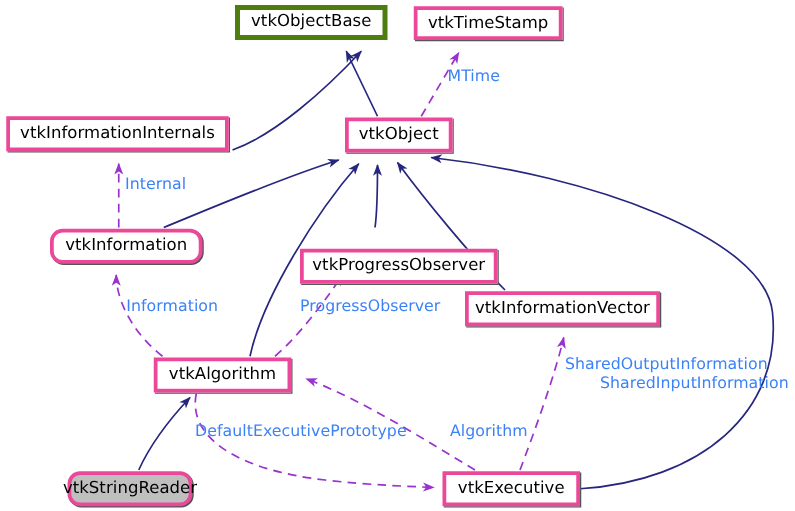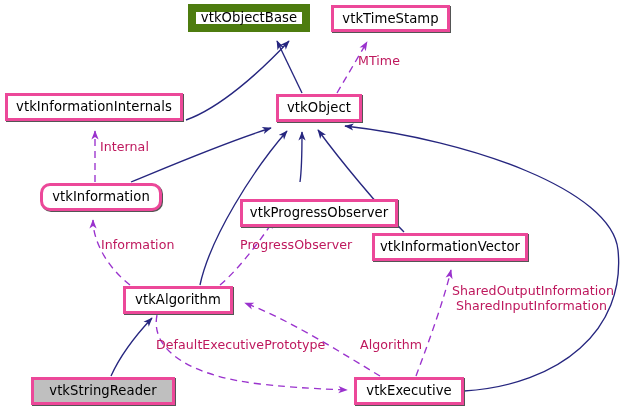--- a/index.html
+++ b/index.html
@@ -35,27 +35,27 @@
     font-size: 13.2px;
     color: #000000;
     white-space: nowrap;
     line-height: 1;
     letter-spacing: 0.05px;
   }
   .node.highlight {
     background: #bfbfbf;
   }
   .node.root {
-    border: 8px solid #4d7c0f;
+    border: 4px solid #4d7c0f;
     box-shadow: none;
   }
   .edge-label {
     position: absolute;
     font-size: 12.6px;
-    color: #be185d;
+    color: #3b82f6;
     white-space: nowrap;
     line-height: 15px;
     letter-spacing: 0.05px;
   }
 </style>
 </head>
 <body>
 
 <div id="diagram">
 
@@ -131,37 +131,37 @@
   </div>
 
   <div class="node" style="left:372px; top:233px; width:156px; height:28px;">
     <span>vtkInformationVector</span>
   </div>
 
   <div class="node" style="left:123px; top:286px; width:110px; height:28px;">
     <span>vtkAlgorithm</span>
   </div>
 
-  <div class="node highlight" style="left:31px; top:377px; width:144px; height:28px;">
+  <div class="node highlight" style="left:54px; top:377px; width:100px; height:28px;border-radius:10px;">
     <span>vtkStringReader</span>
   </div>
 
   <div class="node" style="left:354px; top:377px; width:110px; height:28px;">
     <span>vtkExecutive</span>
   </div>
 
   <div class="edge-label" style="left:358px; top:53px;">MTime</div>
 
   <div class="edge-label" style="left:100px; top:139px;">Internal</div>
 
   <div class="edge-label" style="left:101px; top:237px;">Information</div>
 
   <div class="edge-label" style="left:240px; top:237px;">ProgressObserver</div>
 
   <div class="edge-label" style="left:452px; top:283px;">SharedOutputInformation</div>
 
-  <div class="edge-label" style="left:456px; top:298px;text-align:right;">SharedInputInformation</div>
+  <div class="edge-label" style="left:480px; top:298px;text-align:right;">SharedInputInformation</div>
 
   <div class="edge-label" style="left:156px; top:337px;">DefaultExecutivePrototype</div>
 
   <div class="edge-label" style="left:360px; top:337px;">Algorithm</div>
 
 </div>
 
 </body></html>

